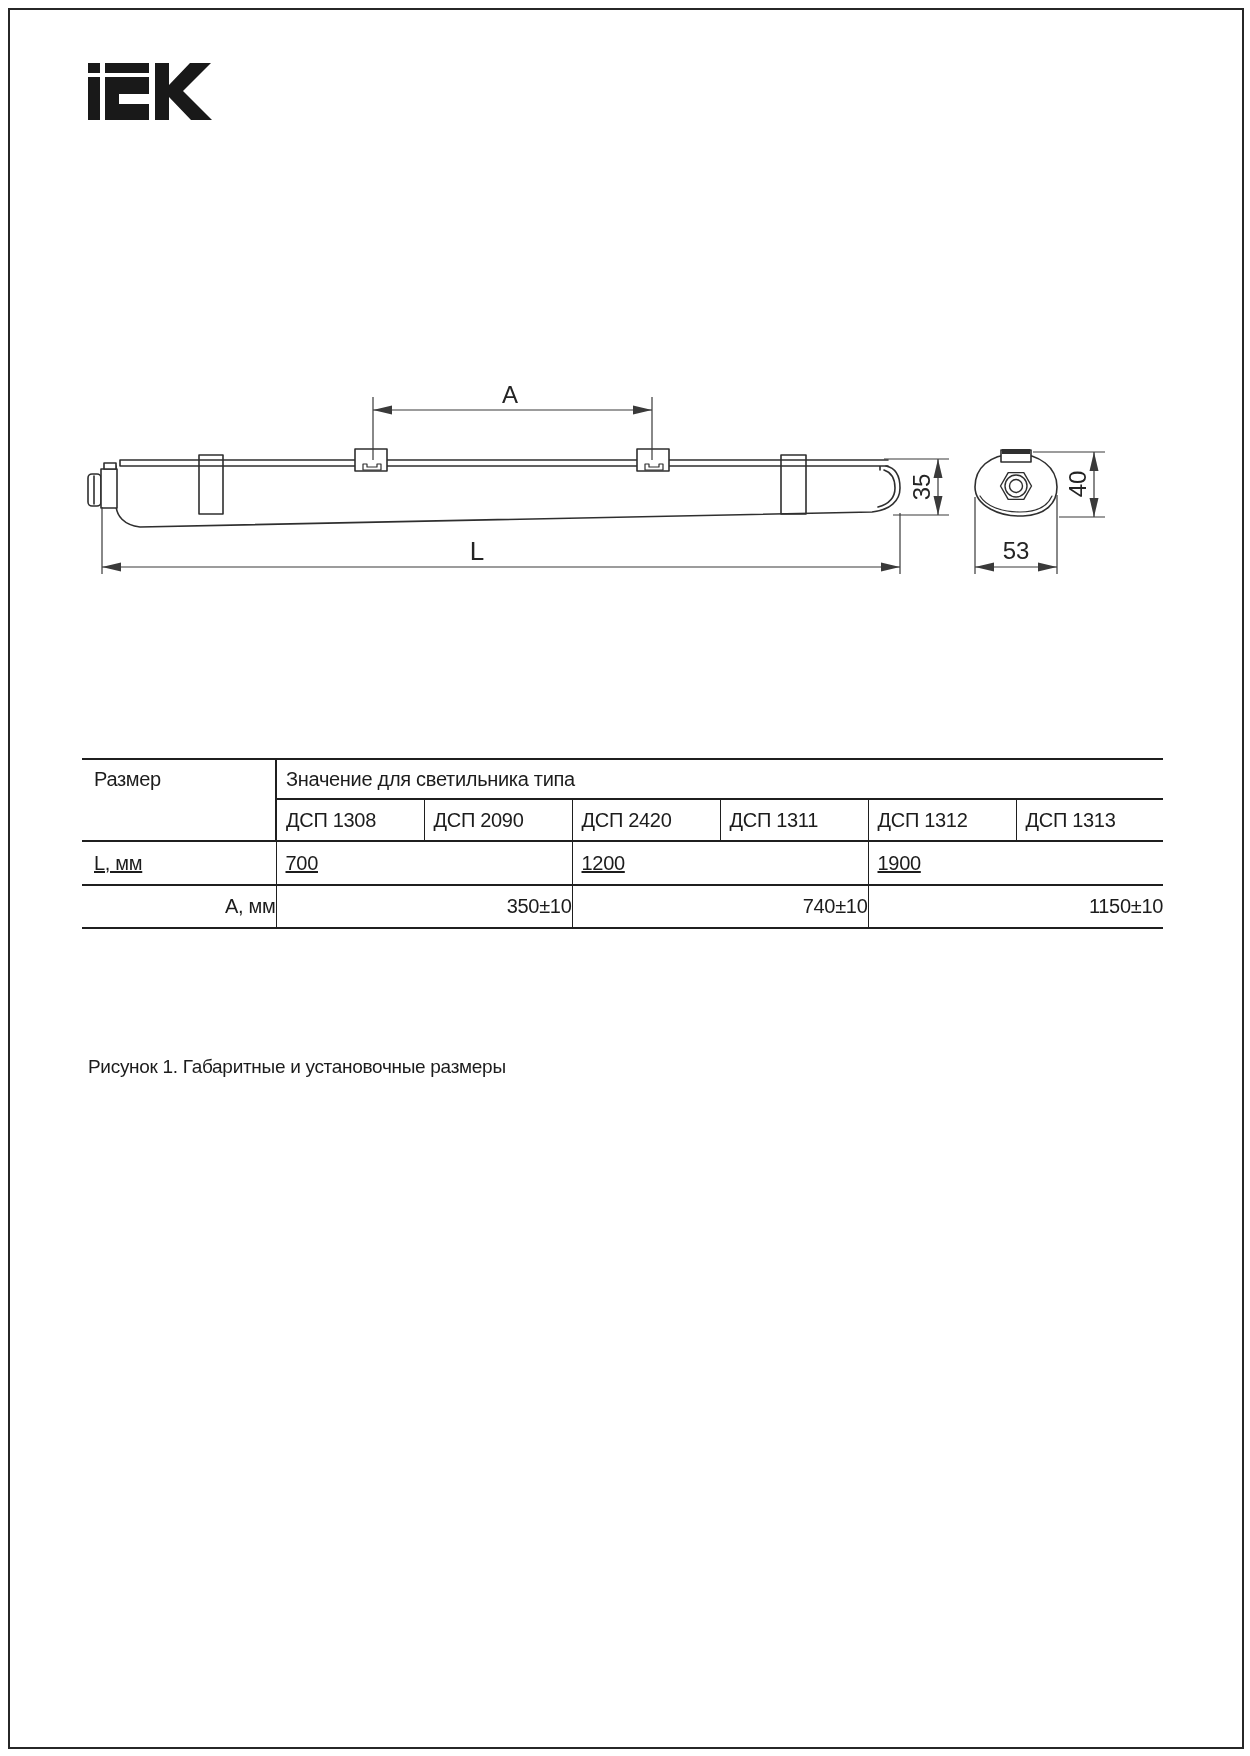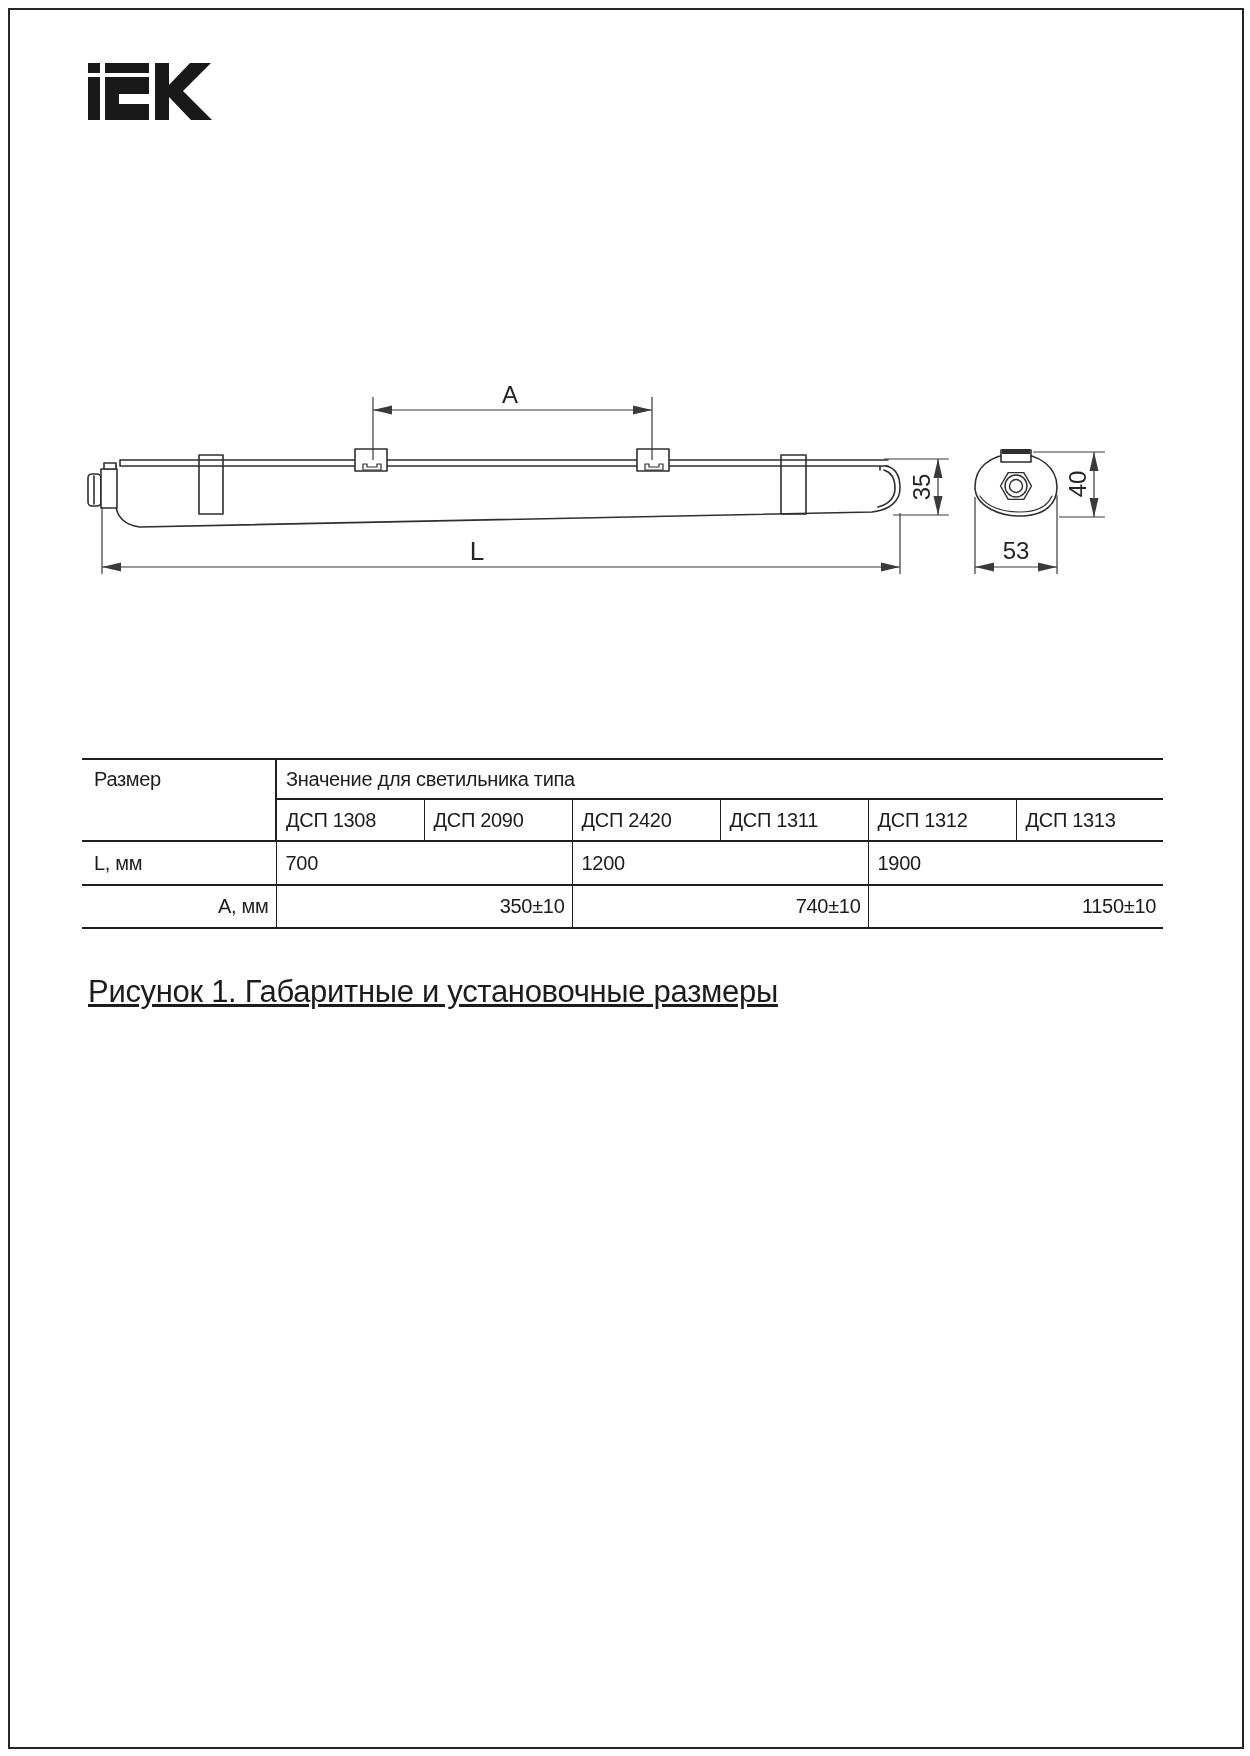--- a/index.html
+++ b/index.html
@@ -21,41 +21,41 @@
     font-family:"Liberation Sans","DejaVu Sans",sans-serif;
     fill:#242424;
   }
   .dim-table{
     position:absolute;left:82px;top:758px;width:1081px;
     border-collapse:collapse;
     font-size:20px;letter-spacing:-0.3px;color:#1c1c1c;
     table-layout:fixed;
   }
   .dim-table td{
-    padding:0 7px 0 9px;
+    padding:0 0 0 9px;
     vertical-align:middle;
     white-space:nowrap;
     overflow:hidden;
   }
   .dim-table .r1 td{border-top:2px solid #1f1f1f;height:38px;}
   .dim-table .c-razmer{
     vertical-align:top;padding-top:8px;padding-left:12px;
     border-right:2px solid #1f1f1f;
     border-bottom:2px solid #1f1f1f;
   }
   .dim-table .c-group{border-bottom:2px solid #1f1f1f;margin-left:23px;}
   .dim-table .r2 td{height:40px;border-bottom:2px solid #1f1f1f;}
   .dim-table .r2 td.sep{border-left:1.5px solid #1f1f1f;}
-  .dim-table .r3 td{height:42px;border-bottom:2px solid #1f1f1f;}
+  .dim-table .r3 td{height:42px;border-bottom:2px solid #1f1f1f;text-decoration:underline;}
   .dim-table .r4 td{height:41px;border-bottom:2px solid #1f1f1f;text-align:right;}
   .dim-table .c-label{padding-left:12px;}
   .dim-table .c-val{border-left:1.5px solid #1f1f1f;}
   .caption{
-    position:absolute;left:88px;top:974px;
-    font-size:31px;letter-spacing:-0.3px;color:#1c1c1c;text-decoration:underline;
+    position:absolute;left:88px;top:1056px;
+    font-size:19px;letter-spacing:-0.3px;color:#1c1c1c;
   }
 </style>
 </head>
 <body>
 
 <div class="page">
 
   <div class="page-border"></div>
 
   <svg class="logo" width="126" height="60" viewBox="0 0 126 60" role="img" aria-label="IEK">

